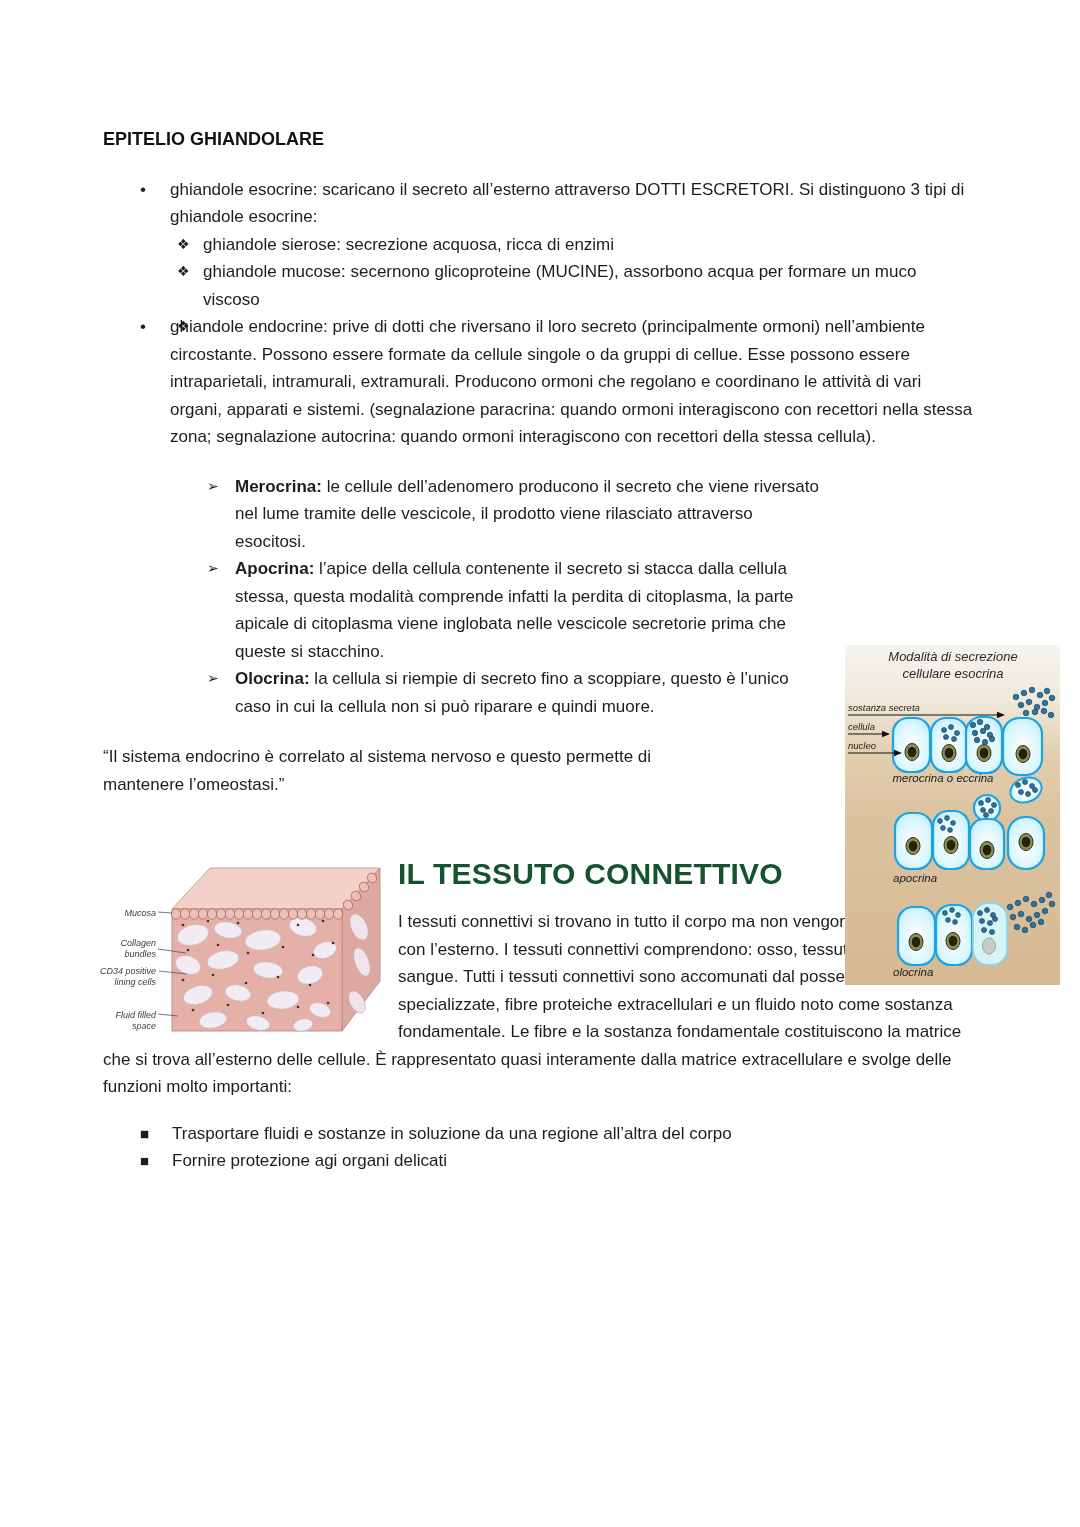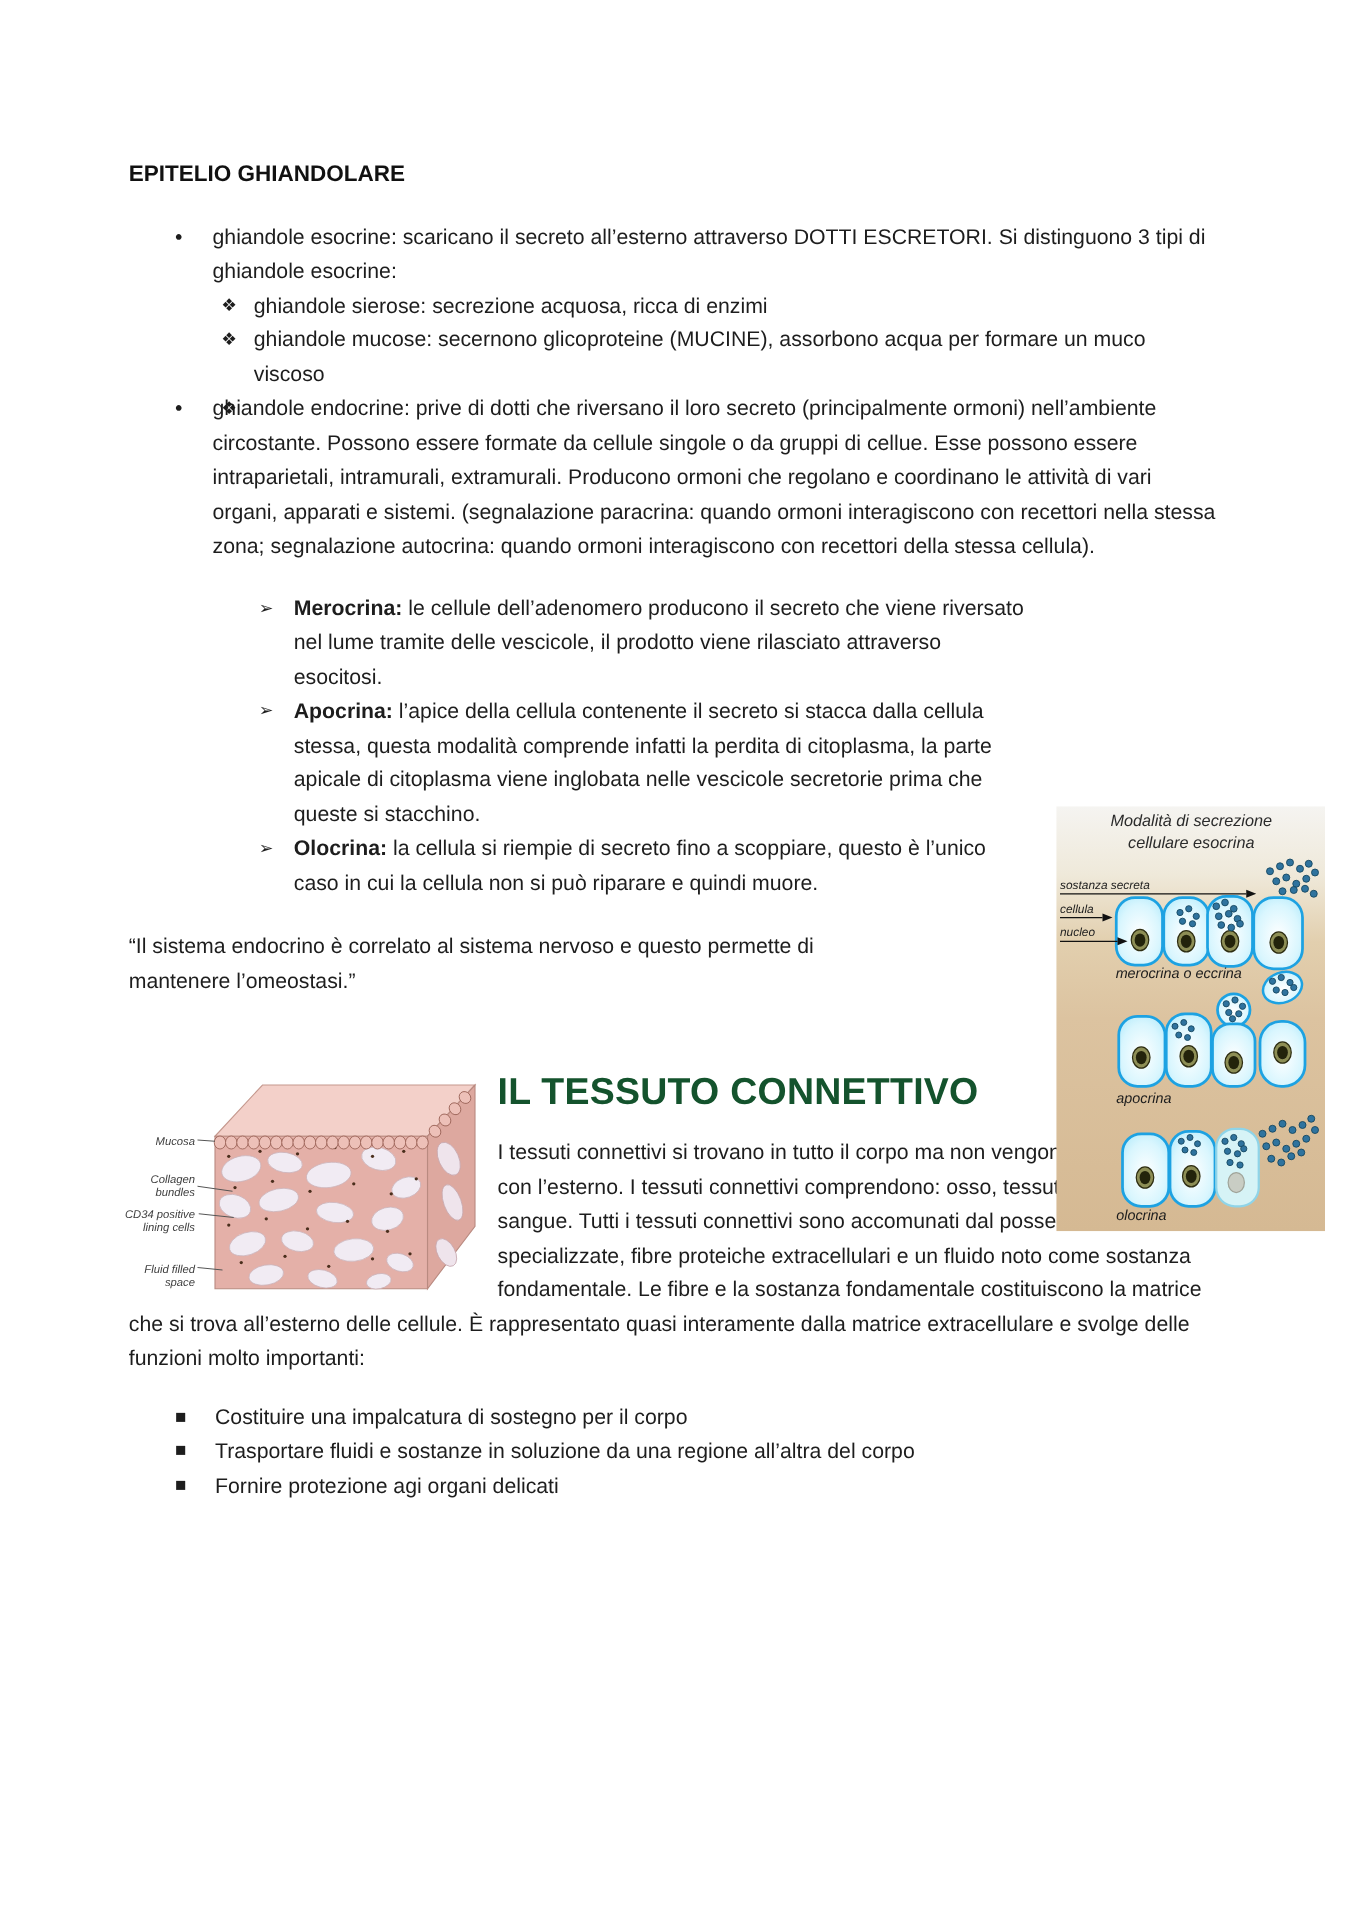--- a/index.html
+++ b/index.html
@@ -358,21 +358,20 @@
         </g>
       </svg>
     </figure>
 
     <h2 class="connective-title">IL TESSUTO CONNETTIVO</h2>
     <p class="connective-body">I tessuti connettivi si trovano in tutto il corpo ma non vengono mai a contatto con l’esterno. I tessuti connettivi comprendono: osso, tessuto adiposo e sangue. Tutti i tessuti connettivi sono accomunati dal possedere cellule specializzate, fibre proteiche extracellulari e un fluido noto come sostanza fondamentale. Le fibre e la sostanza fondamentale costituiscono la matrice che si trova all’esterno delle cellule. È rappresentato quasi interamente dalla matrice extracellulare e svolge delle funzioni molto importanti:</p>
 
     <ul class="square-list">
       <li>
         <span class="bullet">■</span>
-        <span>Costituire una impalcatura di sostegno per il corpo</span>
       </li>
       <li>
         <span class="bullet">■</span>
         <span>Trasportare fluidi e sostanze in soluzione da una regione all’altra del corpo</span>
       </li>
       <li>
         <span class="bullet">■</span>
         <span>Fornire protezione agi organi delicati</span>
       </li>
     </ul>

